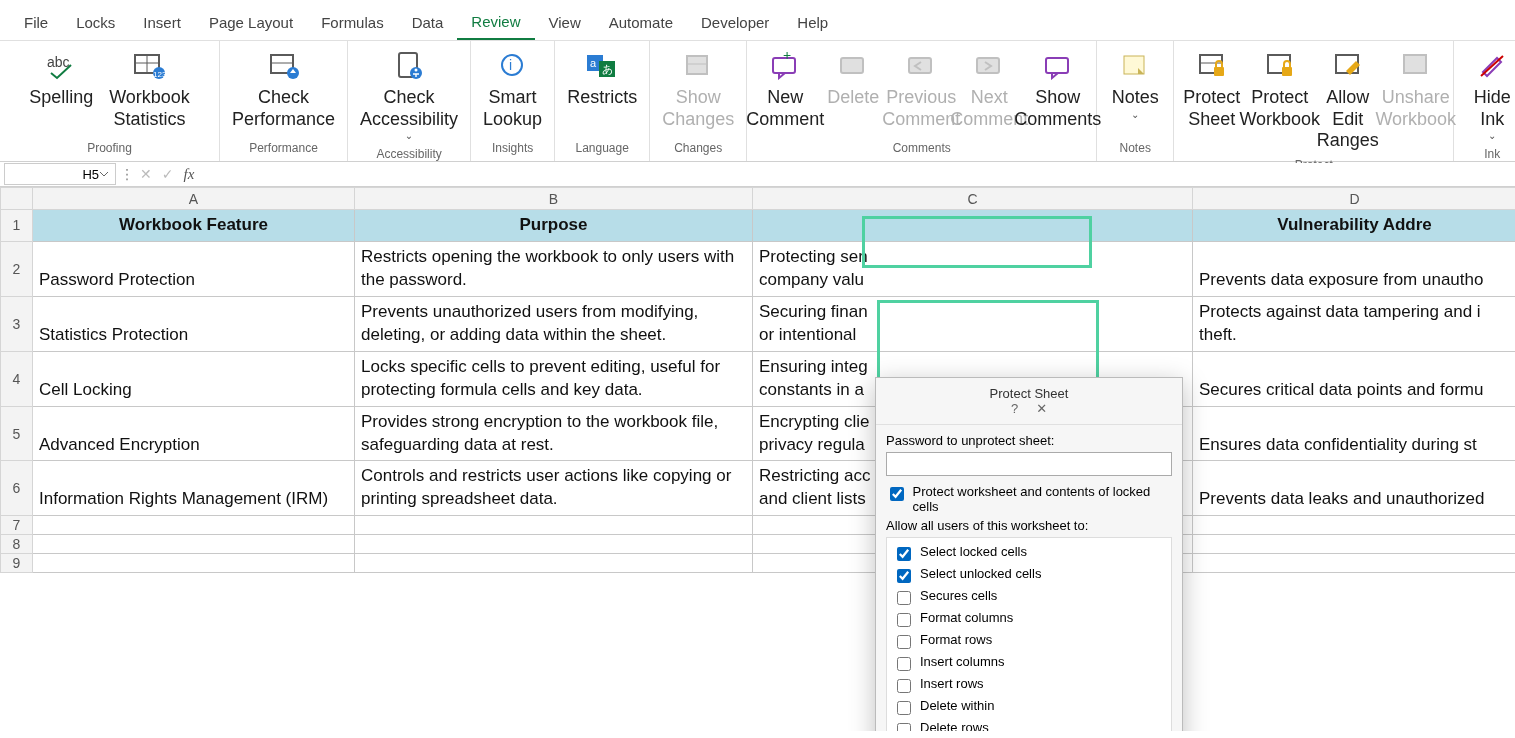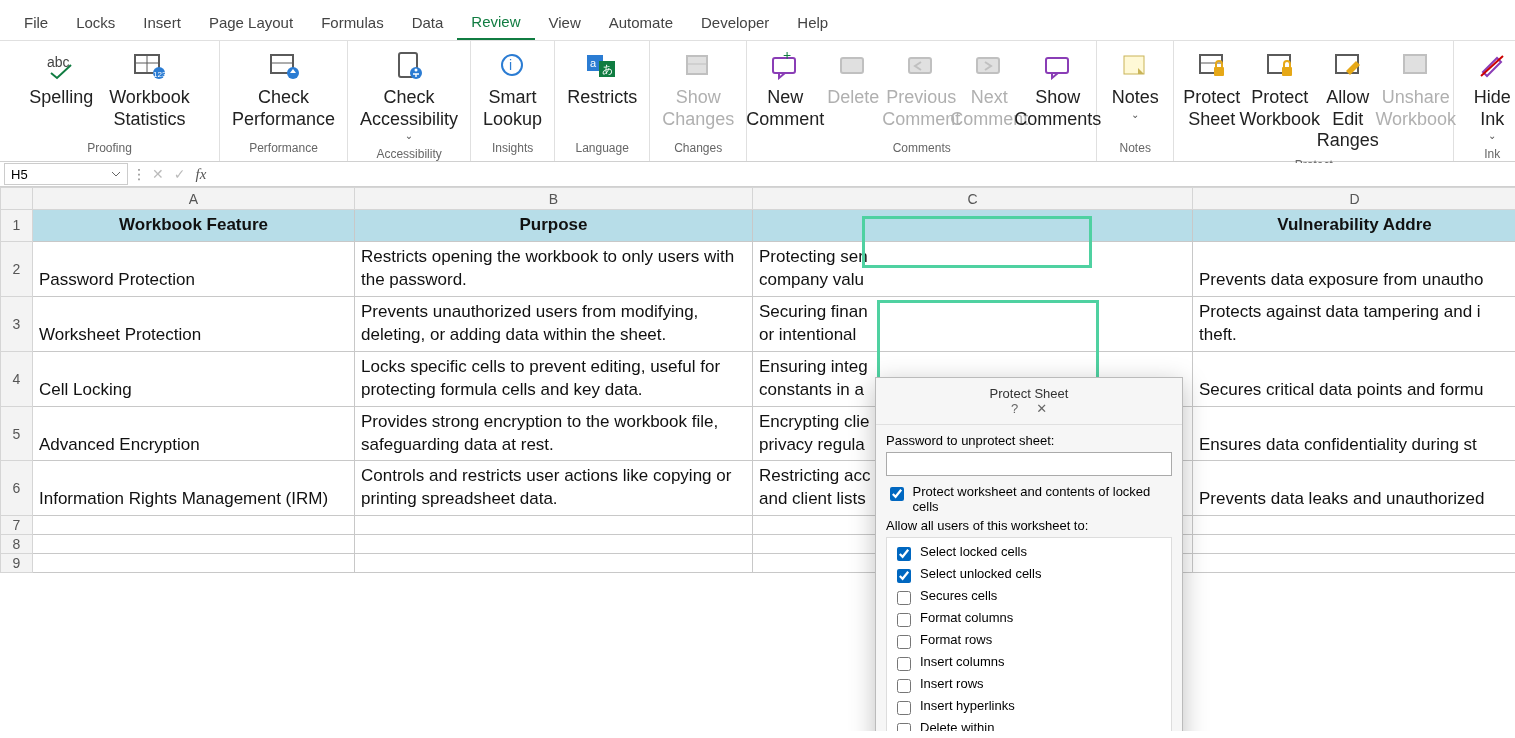--- a/index.html
+++ b/index.html
@@ -13,21 +13,21 @@
   .group { display:flex; flex-direction:column; border-right:1px solid #e0e0e0; padding:2px 6px 2px 6px; }
   .group-body{ display:flex; flex:1; align-items:flex-start; gap:4px; justify-content:center; padding-top:2px;}
   .group-label{ text-align:center; font-size:12px; color:#666; padding:2px 0 4px 0;}
   .rbtn{ display:flex; flex-direction:column; align-items:center; justify-content:flex-start; padding:4px 6px; min-width:64px; cursor:pointer; text-align:center;}
   .rbtn .icon-box{ width:36px; height:34px; display:flex; align-items:center; justify-content:center; margin-bottom:4px;}
   .rbtn span.lbl{ font-size:18px; line-height:1.2; color:#222;}
   .rbtn.disabled span.lbl{ color:#b0b0b0;}
   .rbtn.disabled svg *{ stroke:#c0c0c0 !important; fill:#e0e0e0 !important;}
   
   .fbar{ display:flex; align-items:center; border-bottom:1px solid #d0d0d0; height:25px; background:#fff;}
-  .name-box{ width:124px; border:1px solid #ccc; height:22px; margin:1px 4px 1px 4px; font-size:13px; padding:0 6px; display:flex; align-items:center; justify-content:space-between; background:#fff;}
+  .name-box{ width:112px; border:1px solid #ccc; height:22px; margin:1px 4px 1px 4px; font-size:13px; padding:0 6px; display:flex; align-items:center; justify-content:flex-end; background:#fff;}
   .name-box svg{color:#666;}
   .fb-icons{ display:flex; align-items:center; gap:10px; color:#888; padding:0 6px;}
   .fx{ font-style:italic; font-family: "Times New Roman", serif; font-size:15px; color:#555;}
   .formula-input{ flex:1; height:22px; border:none; outline:none; font-size:13px; padding:0 6px;}
   
   .grid-wrap{ position:relative; height:544px; overflow:hidden;}
   table.sheet{ border-collapse:collapse; width:100%; table-layout:fixed;}
   table.sheet th.colh{ background:#f3f3f3; border:1px solid #d5d5d5; font-weight:normal; color:#555; font-size:14px; height:22px;}
   table.sheet th.rowh{ background:#f3f3f3; border:1px solid #d5d5d5; font-weight:normal; color:#555; font-size:14px; width:32px; text-align:center;}
   table.sheet td{ border:1px solid #c8c8c8; padding:4px 6px; font-size:17px; vertical-align:bottom; color:#111; line-height:1.35;}
@@ -346,21 +346,21 @@
         <tr>
           <th class="rowh">2</th>
           <td>Password Protection</td>
           <td>Restricts opening the workbook to only users with the password.</td>
           <td style="white-space:pre-line;">Protecting sen
 company valu</td>
           <td style="white-space:pre-line;">Prevents data exposure from unautho</td>
         </tr>
         <tr>
           <th class="rowh">3</th>
-          <td>Worksheet Protection</td>
+          <td>Statistics Protection</td>
           <td>Prevents unauthorized users from modifying, deleting, or adding data within the sheet.</td>
           <td style="white-space:pre-line;margin-left:36px;">Securing finan
 or intentional</td>
           <td style="white-space:pre-line;">Protects against data tampering and i
 theft.</td>
         </tr>
         <tr>
           <th class="rowh">4</th>
           <td>Cell Locking</td>
           <td>Locks specific cells to prevent editing, useful for protecting formula cells and key data.</td>
@@ -448,24 +448,20 @@
           <div class="chk">
             <input type="checkbox" style="">
             <span>Insert columns</span>
           </div>
           <div class="chk">
             <input type="checkbox" style="">
             <span>Insert rows</span>
           </div>
           <div class="chk">
             <input type="checkbox" style="">
-            <span>Insert hyperlinks</span>
-          </div>
-          <div class="chk">
-            <input type="checkbox" style="">
             <span>Delete within</span>
           </div>
           <div class="chk">
             <input type="checkbox" style="">
             <span>Delete rows</span>
           </div>
         </div>
     </div>
 
   </div>

